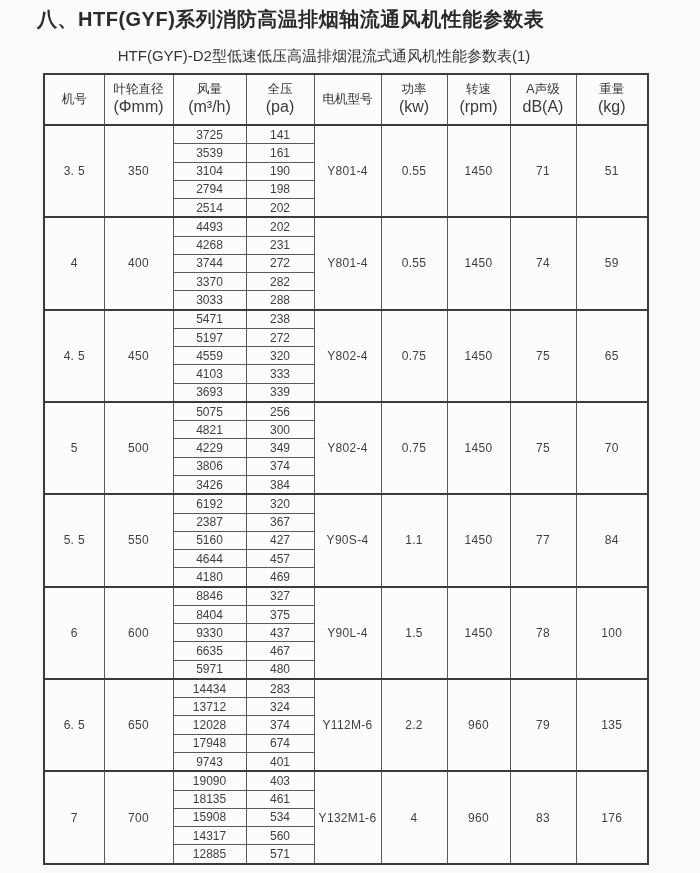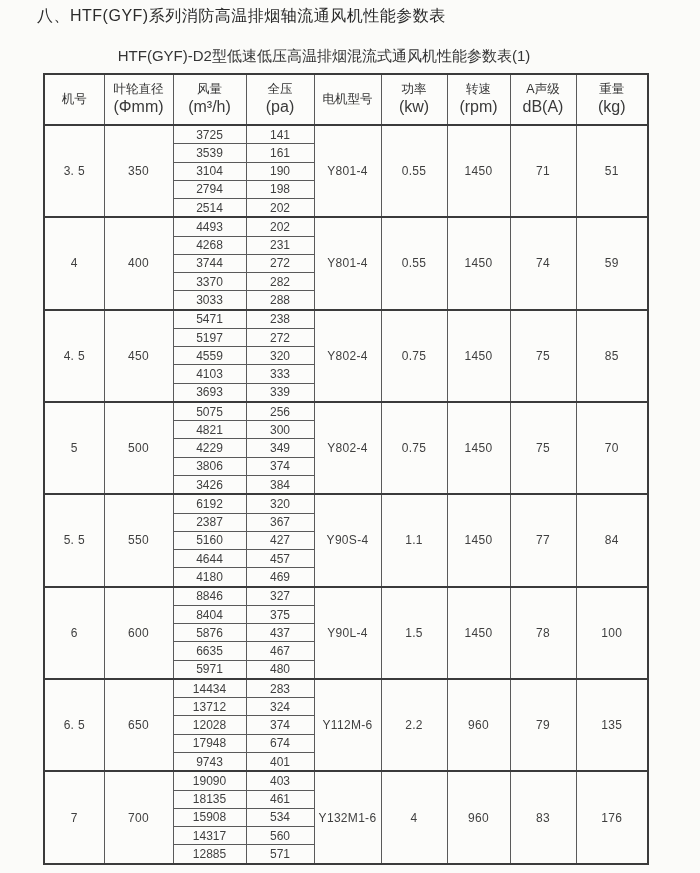--- a/index.html
+++ b/index.html
@@ -8,22 +8,22 @@
     width: 700px; height: 873px;
     background: #fbfbf9;
     font-family: "Liberation Sans", sans-serif;
     color: #3d3d3d;
     position: relative;
     overflow: hidden;
   }
   .doc-title {
     position: absolute;
     left: 37px; top: 6px;
-    font-size: 16px;
-    font-weight: normal;
+    font-size: 20px;
+    font-weight: bold;
     color: #2b2b2b;
     letter-spacing: 0.5px;
     white-space: nowrap;
   }
   .doc-subtitle {
     position: absolute;
     left: 0; top: 47px; width: 648px;
     text-align: center;
     font-size: 15px;
     color: #353535;
@@ -149,21 +149,21 @@
       </tr>
       <tr class="group-start">
         <td rowspan="5" class="span-cell">4. 5</td>
         <td rowspan="5" class="span-cell">450</td>
         <td>5471</td>
         <td>238</td>
         <td rowspan="5" class="span-cell">Y802-4</td>
         <td rowspan="5" class="span-cell">0.75</td>
         <td rowspan="5" class="span-cell">1450</td>
         <td rowspan="5" class="span-cell">75</td>
-        <td rowspan="5" class="span-cell">85</td>
+        <td rowspan="5" class="span-cell">65</td>
       </tr>
       <tr>
         <td>5197</td>
         <td>272</td>
       </tr>
       <tr>
         <td>4559</td>
         <td>320</td>
       </tr>
       <tr>
@@ -237,21 +237,21 @@
         <td rowspan="5" class="span-cell">1.5</td>
         <td rowspan="5" class="span-cell">1450</td>
         <td rowspan="5" class="span-cell">78</td>
         <td rowspan="5" class="span-cell">100</td>
       </tr>
       <tr>
         <td>8404</td>
         <td>375</td>
       </tr>
       <tr>
-        <td>5876</td>
+        <td>9330</td>
         <td>437</td>
       </tr>
       <tr>
         <td>6635</td>
         <td>467</td>
       </tr>
       <tr>
         <td>5971</td>
         <td>480</td>
       </tr>

